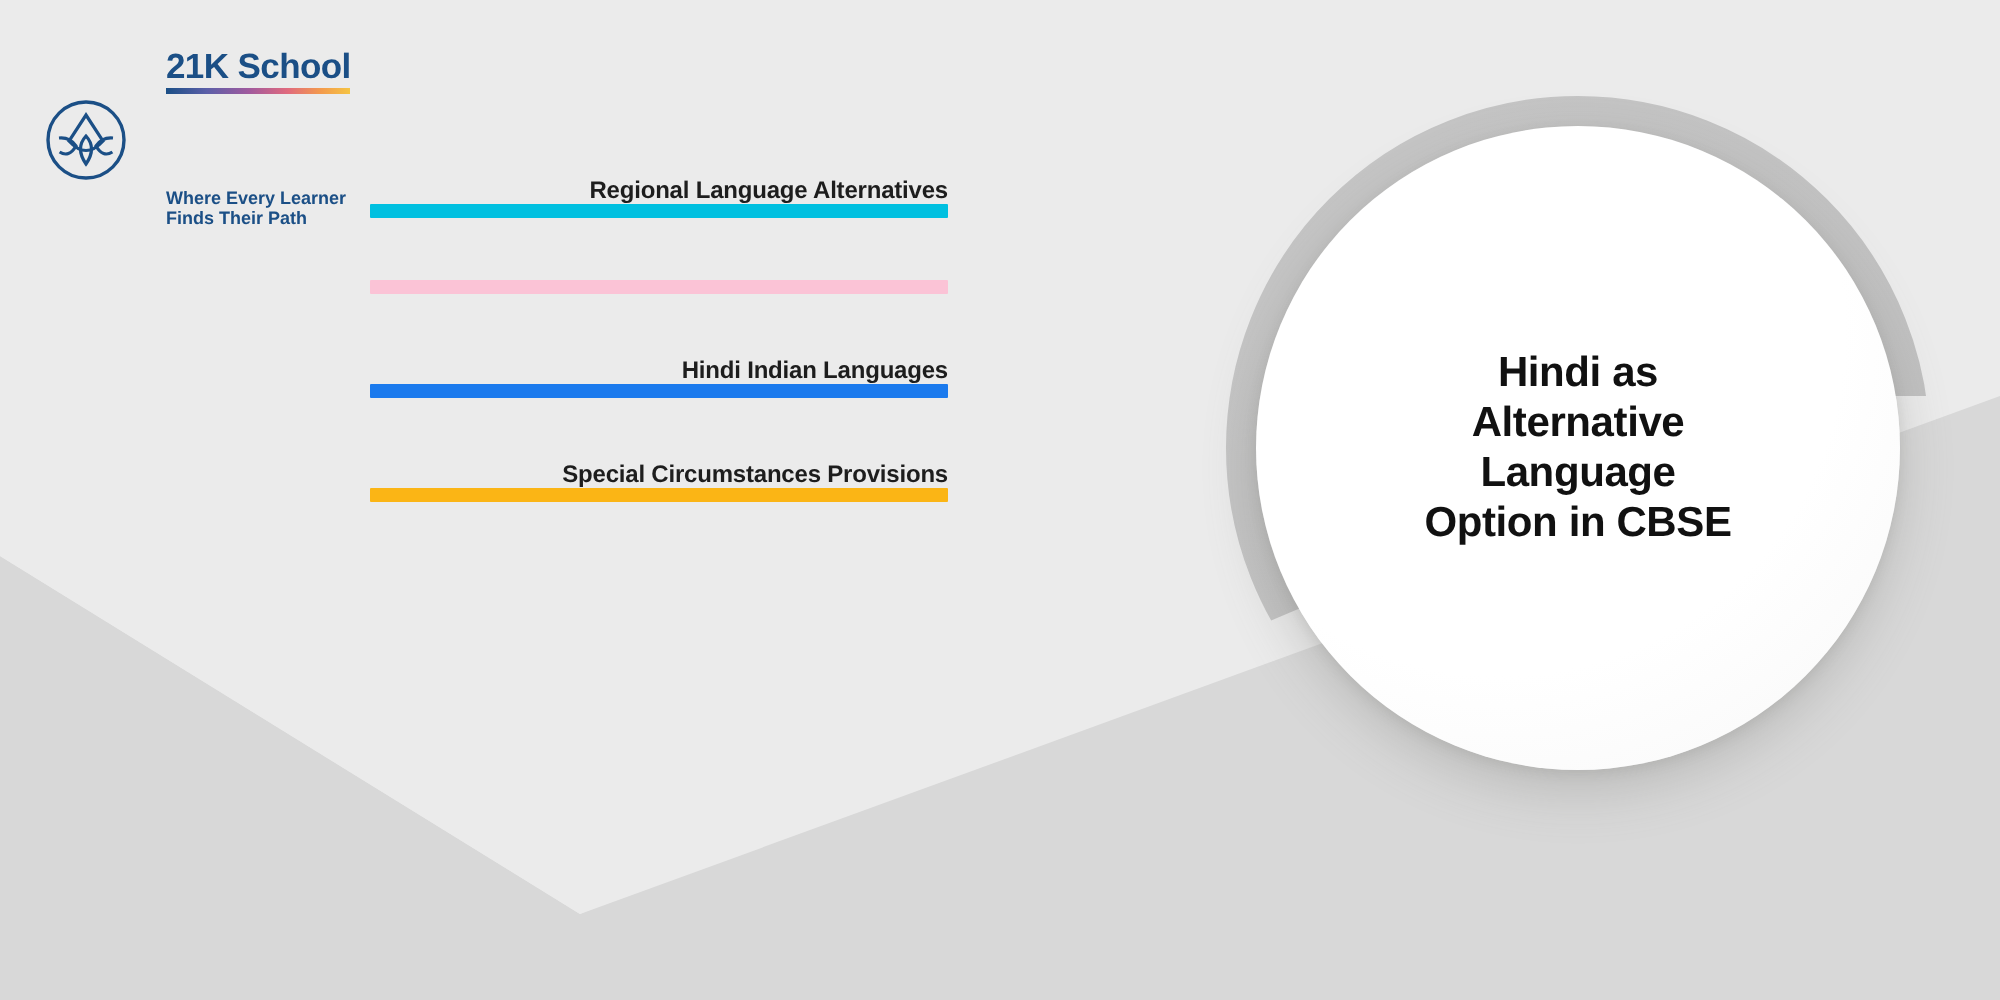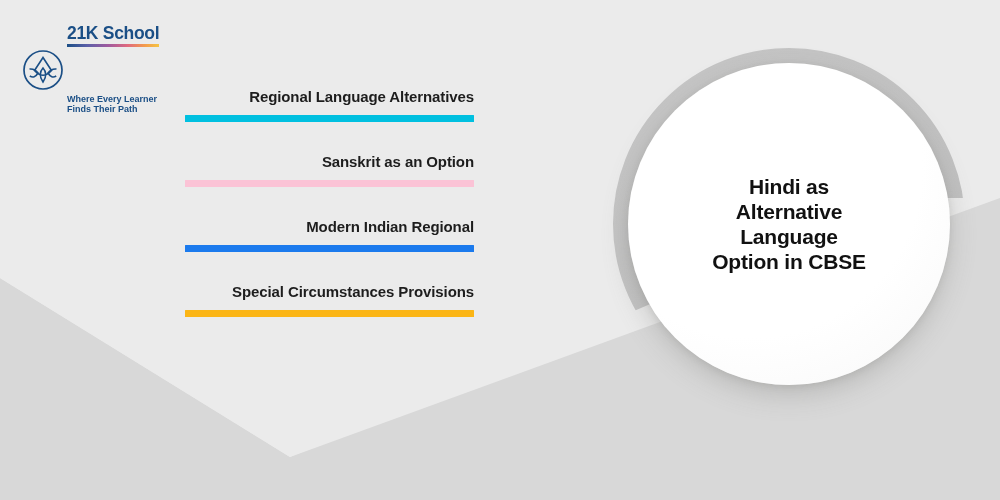--- a/index.html
+++ b/index.html
@@ -62,21 +62,21 @@
   }
 
   
   #logo {
     position: absolute;
     left: 22px;
     top: 24px;
     z-index: 3;
     display: flex;
     align-items: center;
-    gap: 3px;
+    gap: 19px;
   }
   #logo-mark { display: block; }
   #logo-text { display: flex; flex-direction: column; }
   #logo-name {
     font-size: 17.5px;
     font-weight: 700;
     color: #1b4f86;
     letter-spacing: -0.3px;
     line-height: 1.05;
   }
@@ -100,25 +100,25 @@
     position: absolute;
     left: 185px;
     top: 88px;
     width: 289px;
     z-index: 3;
   }
   .feature-item { margin-bottom: 31px; }
   .feature-item:last-child { margin-bottom: 9px; }
   .feature-label {
     text-align: right;
-    font-size: 15px;
+    font-size: 12px;
     font-weight: 700;
     color: #1d1d1d;
     letter-spacing: -0.1px;
-    padding-bottom: 10px;
+    padding-bottom: 0;
     white-space: nowrap;
   }
   .feature-bar {
     height: 7px;
     width: 100%;
     border-radius: 0.5px;
   }
 </style>
 </head>
 <body>
@@ -162,25 +162,24 @@
 Finds Their Path</div>
     </div>
   </div>
 
   <div id="feature-list">
       <div class="feature-item">
         <div class="feature-label">Regional Language Alternatives</div>
         <div class="feature-bar" style="background: rgb(0, 192, 224);"></div>
       </div>
       <div class="feature-item">
-        <div class="feature-label">Sanskrit as an Option</div>
         <div class="feature-bar" style="background: rgb(251, 195, 214);"></div>
       </div>
       <div class="feature-item">
-        <div class="feature-label">Modern Indian Regional</div>
+        <div class="feature-label">Hindi Indian Languages</div>
         <div class="feature-bar" style="background: rgb(27, 122, 237);"></div>
       </div>
       <div class="feature-item">
         <div class="feature-label">Special Circumstances Provisions</div>
         <div class="feature-bar" style="background: rgb(251, 181, 21);"></div>
       </div>
     </div>
 
   <div id="hero-circle">
     <div id="hero-title">Hindi as

